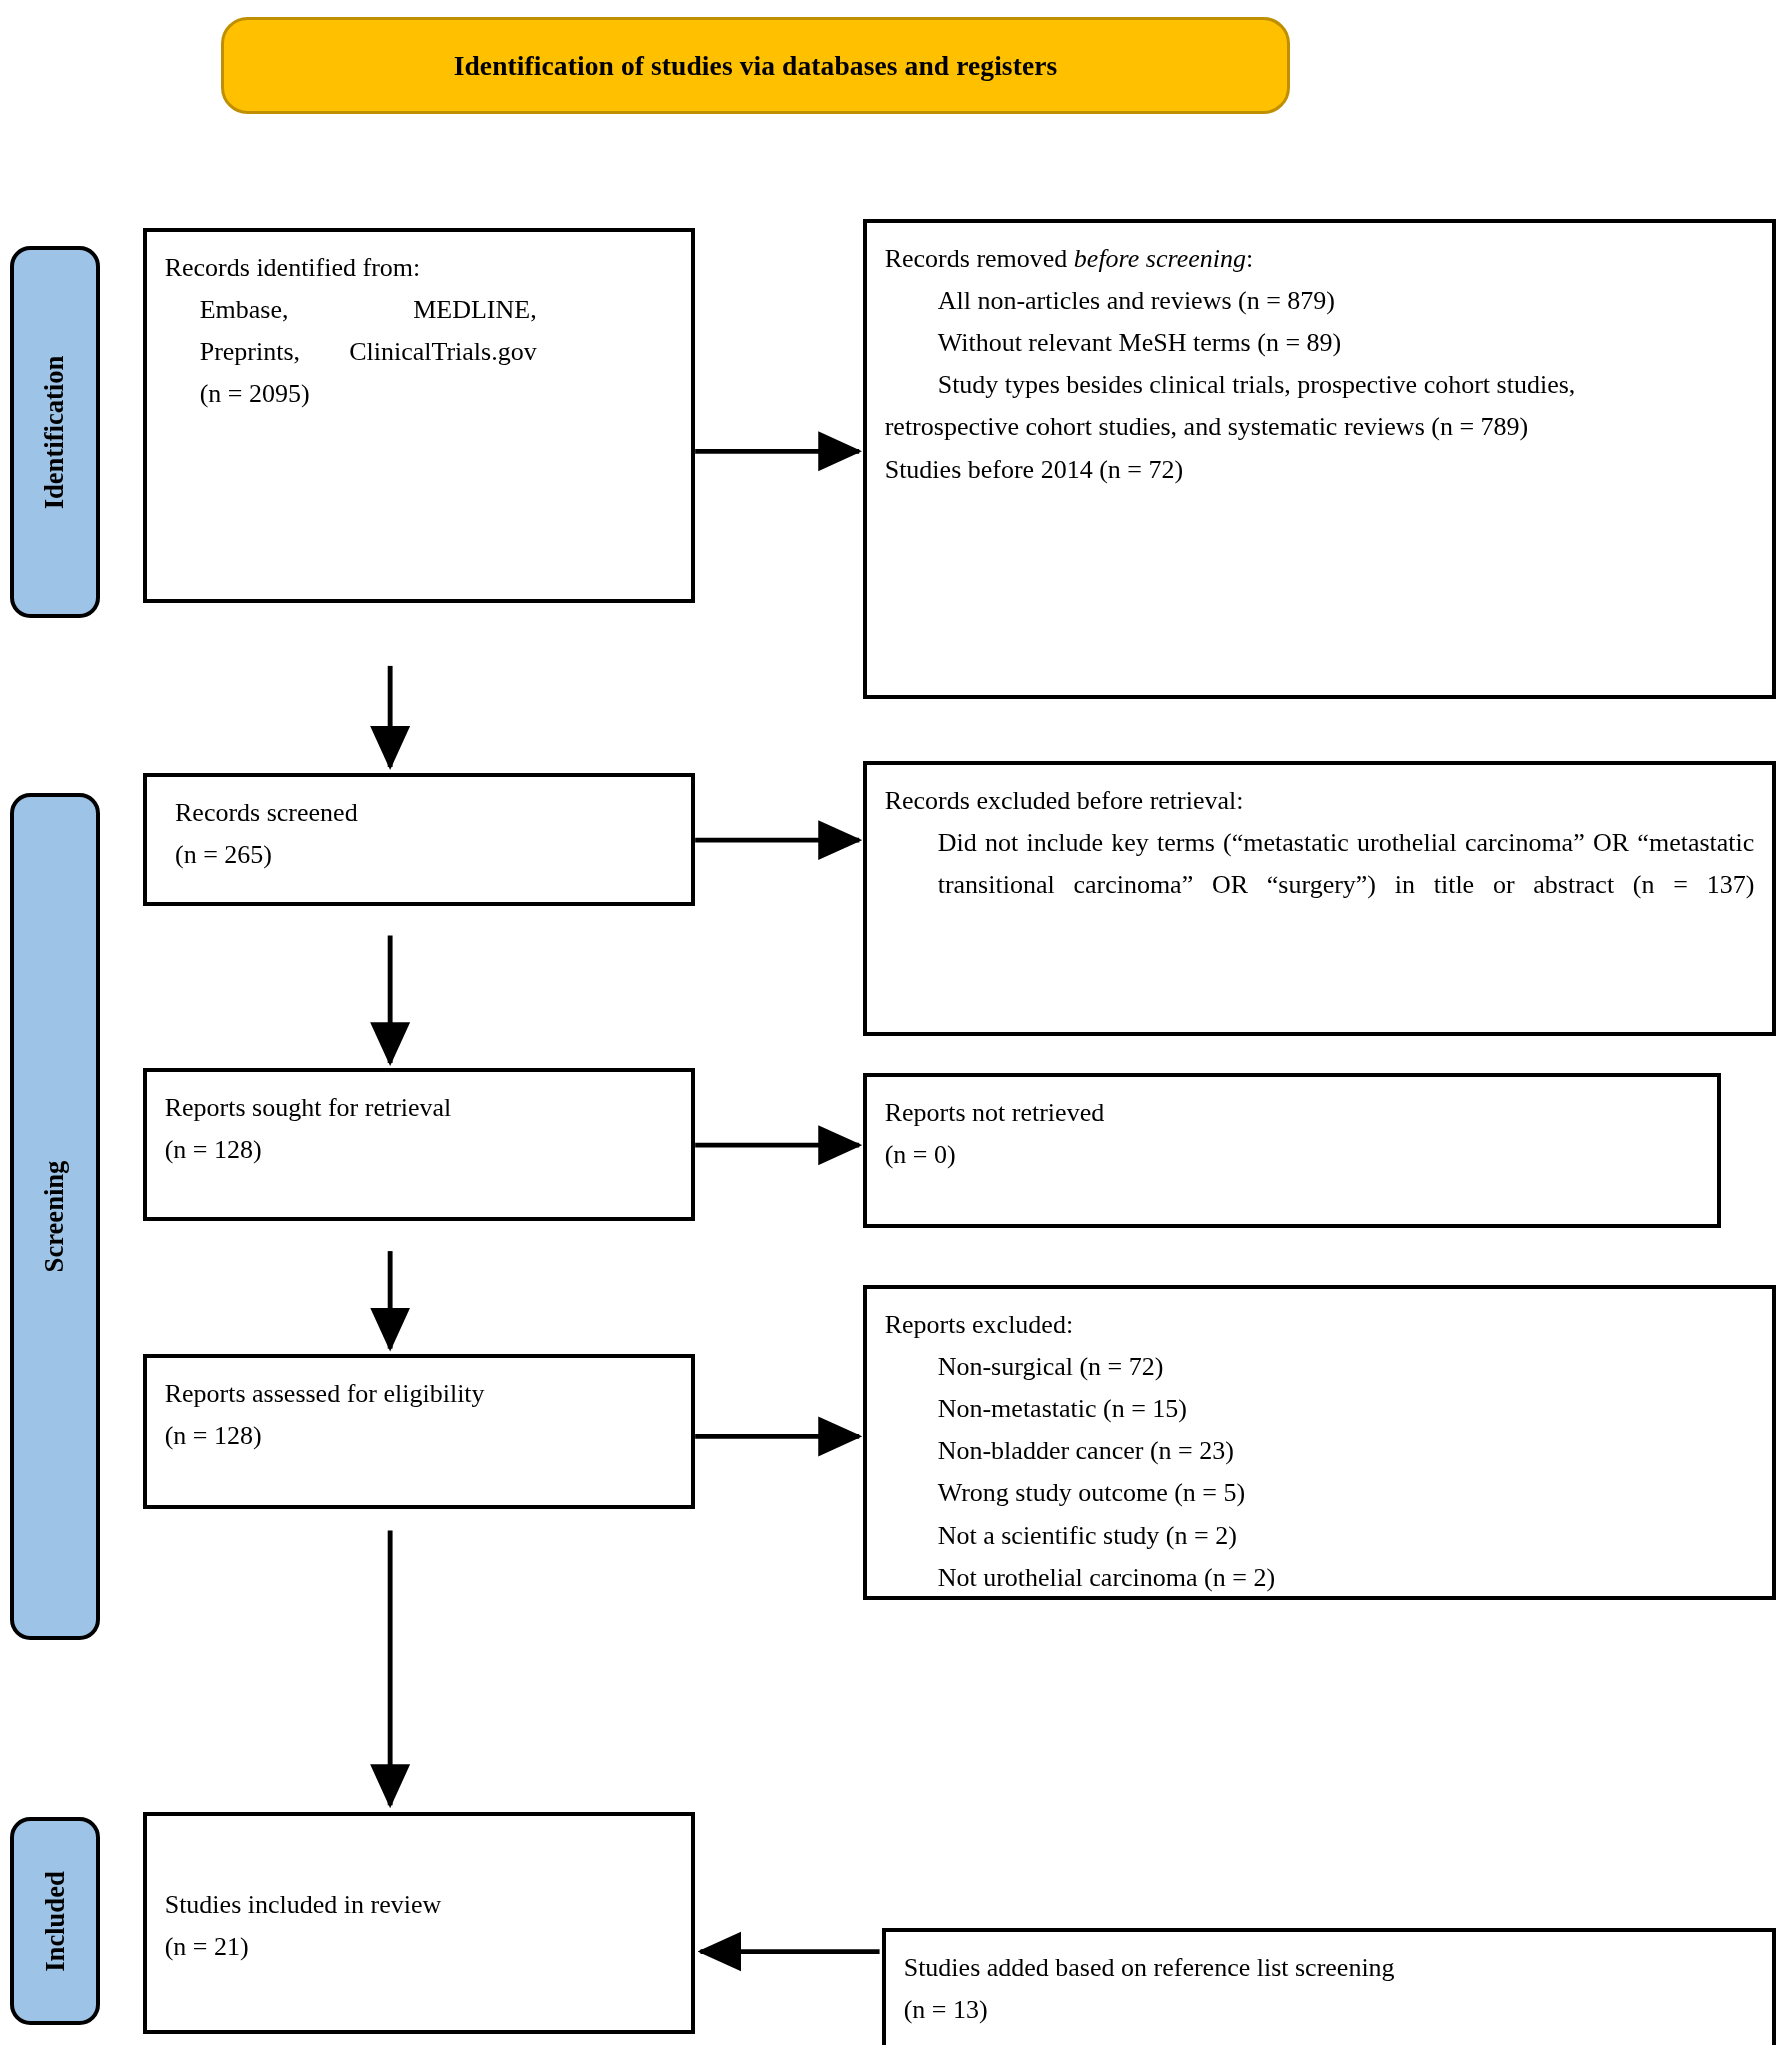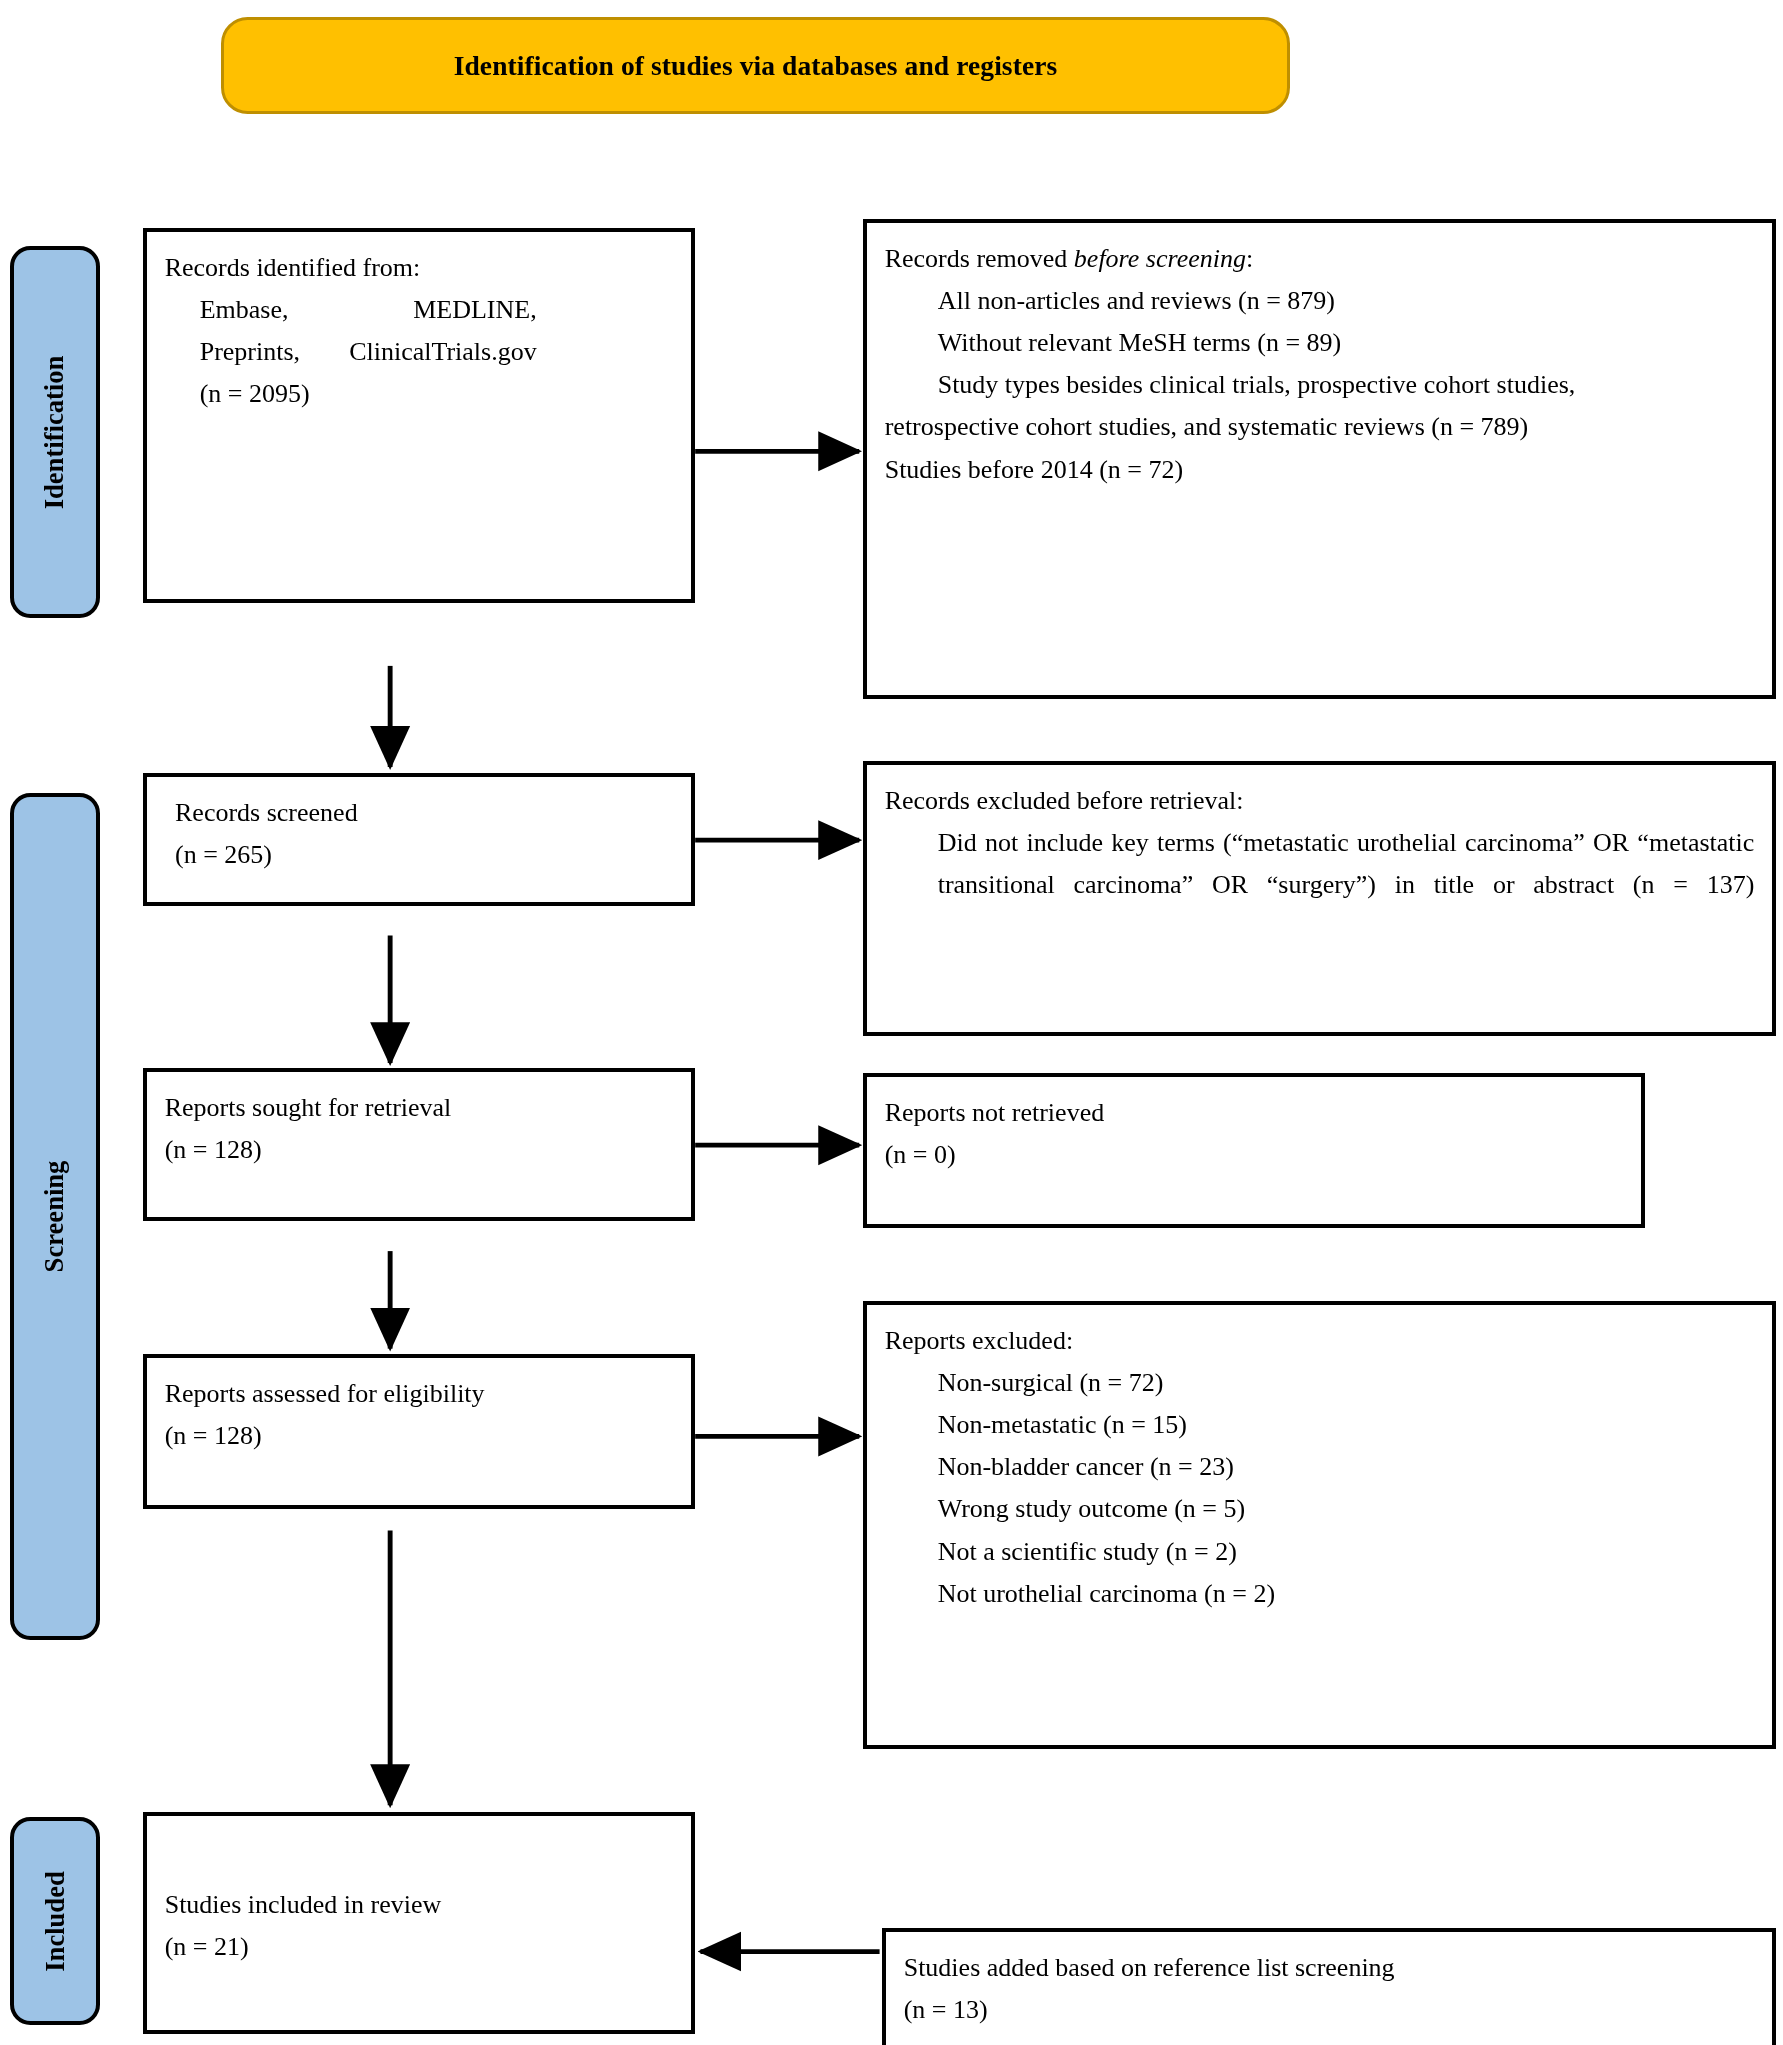--- a/index.html
+++ b/index.html
@@ -170,35 +170,35 @@
     </div>
   </div>
 
   <div class="box" style="left:143px; top:1068px; width:552px; height:153px;">
     <div class="box-body">
       <span class="line">Reports sought for retrieval</span>
       <span class="line">(n = 128)</span>
     </div>
   </div>
 
-  <div class="box" style="left:863px; top:1073px; width:782px; height:155px;">
+  <div class="box" style="left:863px; top:1073px; width:858px; height:155px;">
     <div class="box-body">
       <span class="line">Reports not retrieved</span>
       <span class="line">(n = 0)</span>
     </div>
   </div>
 
   <div class="box" style="left:143px; top:1354px; width:552px; height:155px;">
     <div class="box-body">
       <span class="line">Reports assessed for eligibility</span>
       <span class="line">(n = 128)</span>
     </div>
   </div>
 
-  <div class="box" style="left:863px; top:1285px; width:913px; height:448px;margin-top:16px;">
+  <div class="box" style="left:863px; top:1285px; width:913px; height:315px;">
     <div class="box-body">
       <span class="line">Reports excluded:</span>
       <span class="line indent">Non-surgical (n = 72)</span>
       <span class="line indent">Non-metastatic (n = 15)</span>
       <span class="line indent">Non-bladder cancer (n = 23)</span>
       <span class="line indent">Wrong study outcome (n = 5)</span>
       <span class="line indent">Not a scientific study (n = 2)</span>
       <span class="line indent">Not urothelial carcinoma (n = 2)</span>
     </div>
   </div>

